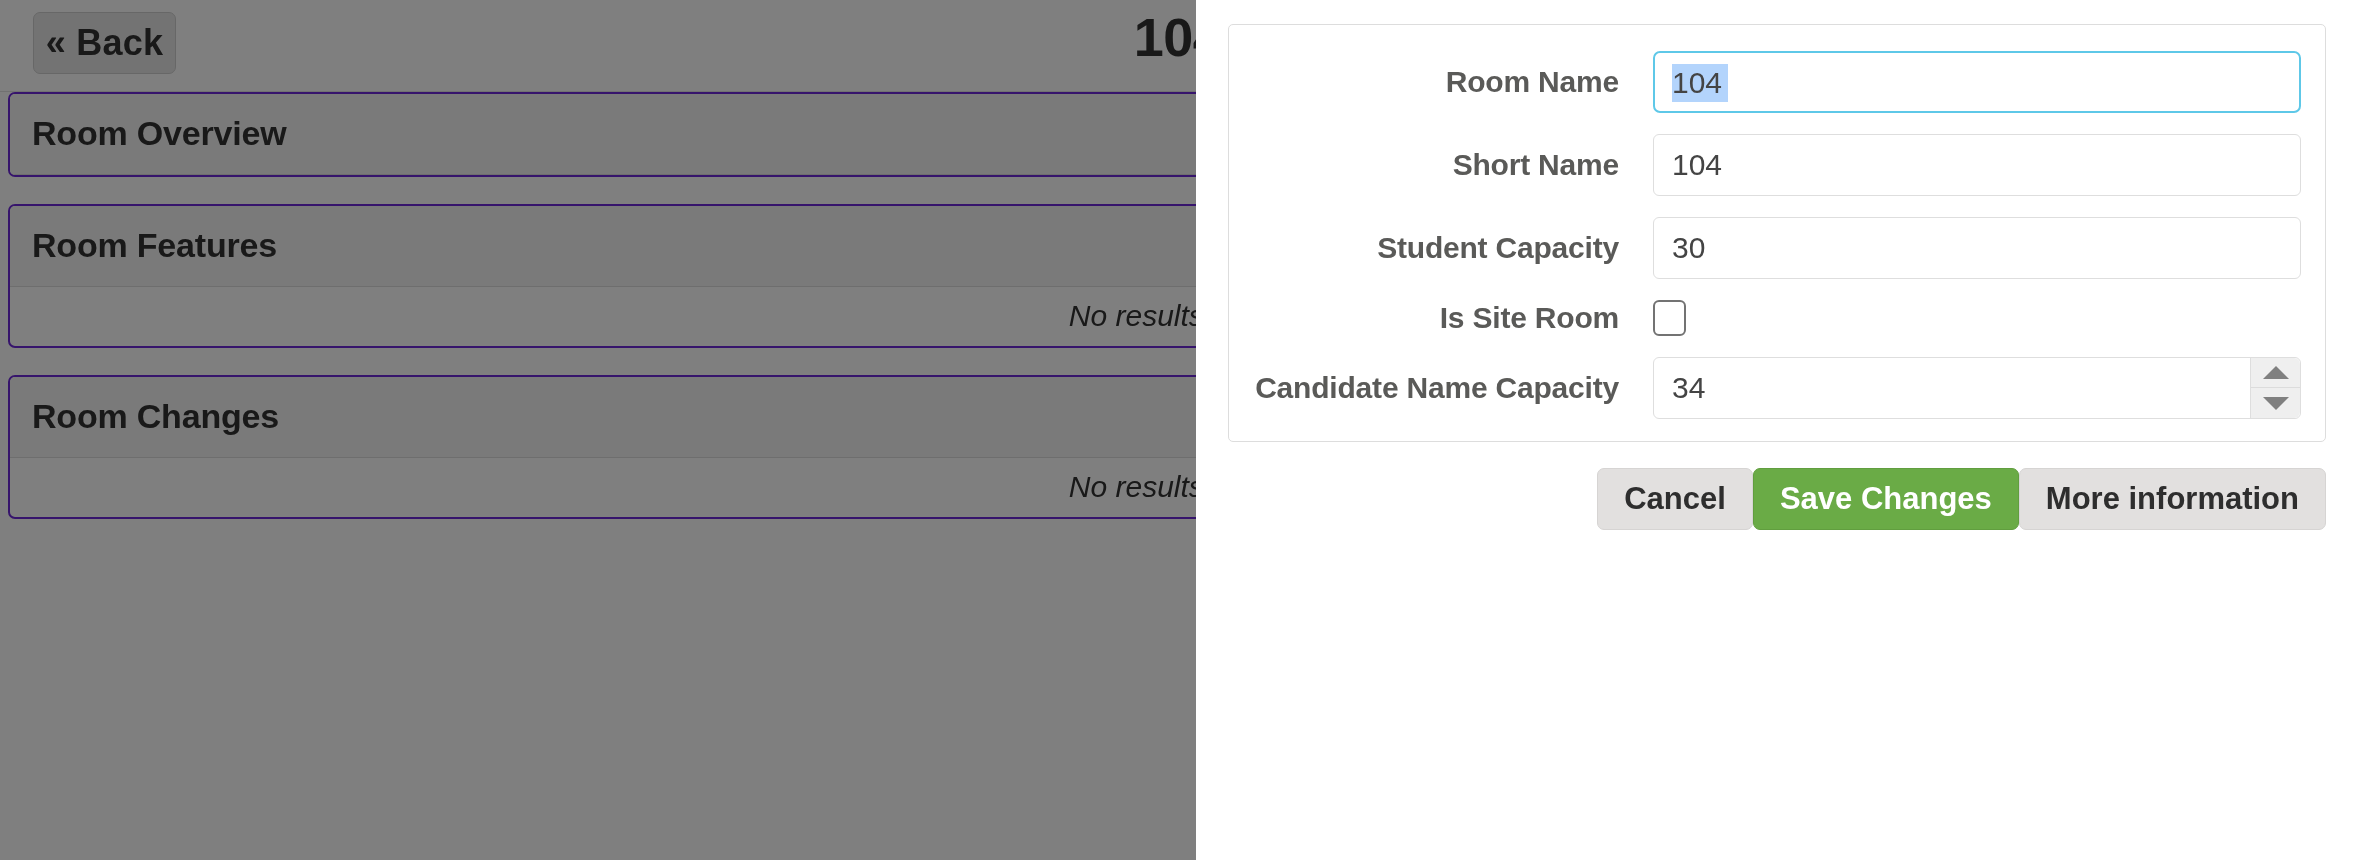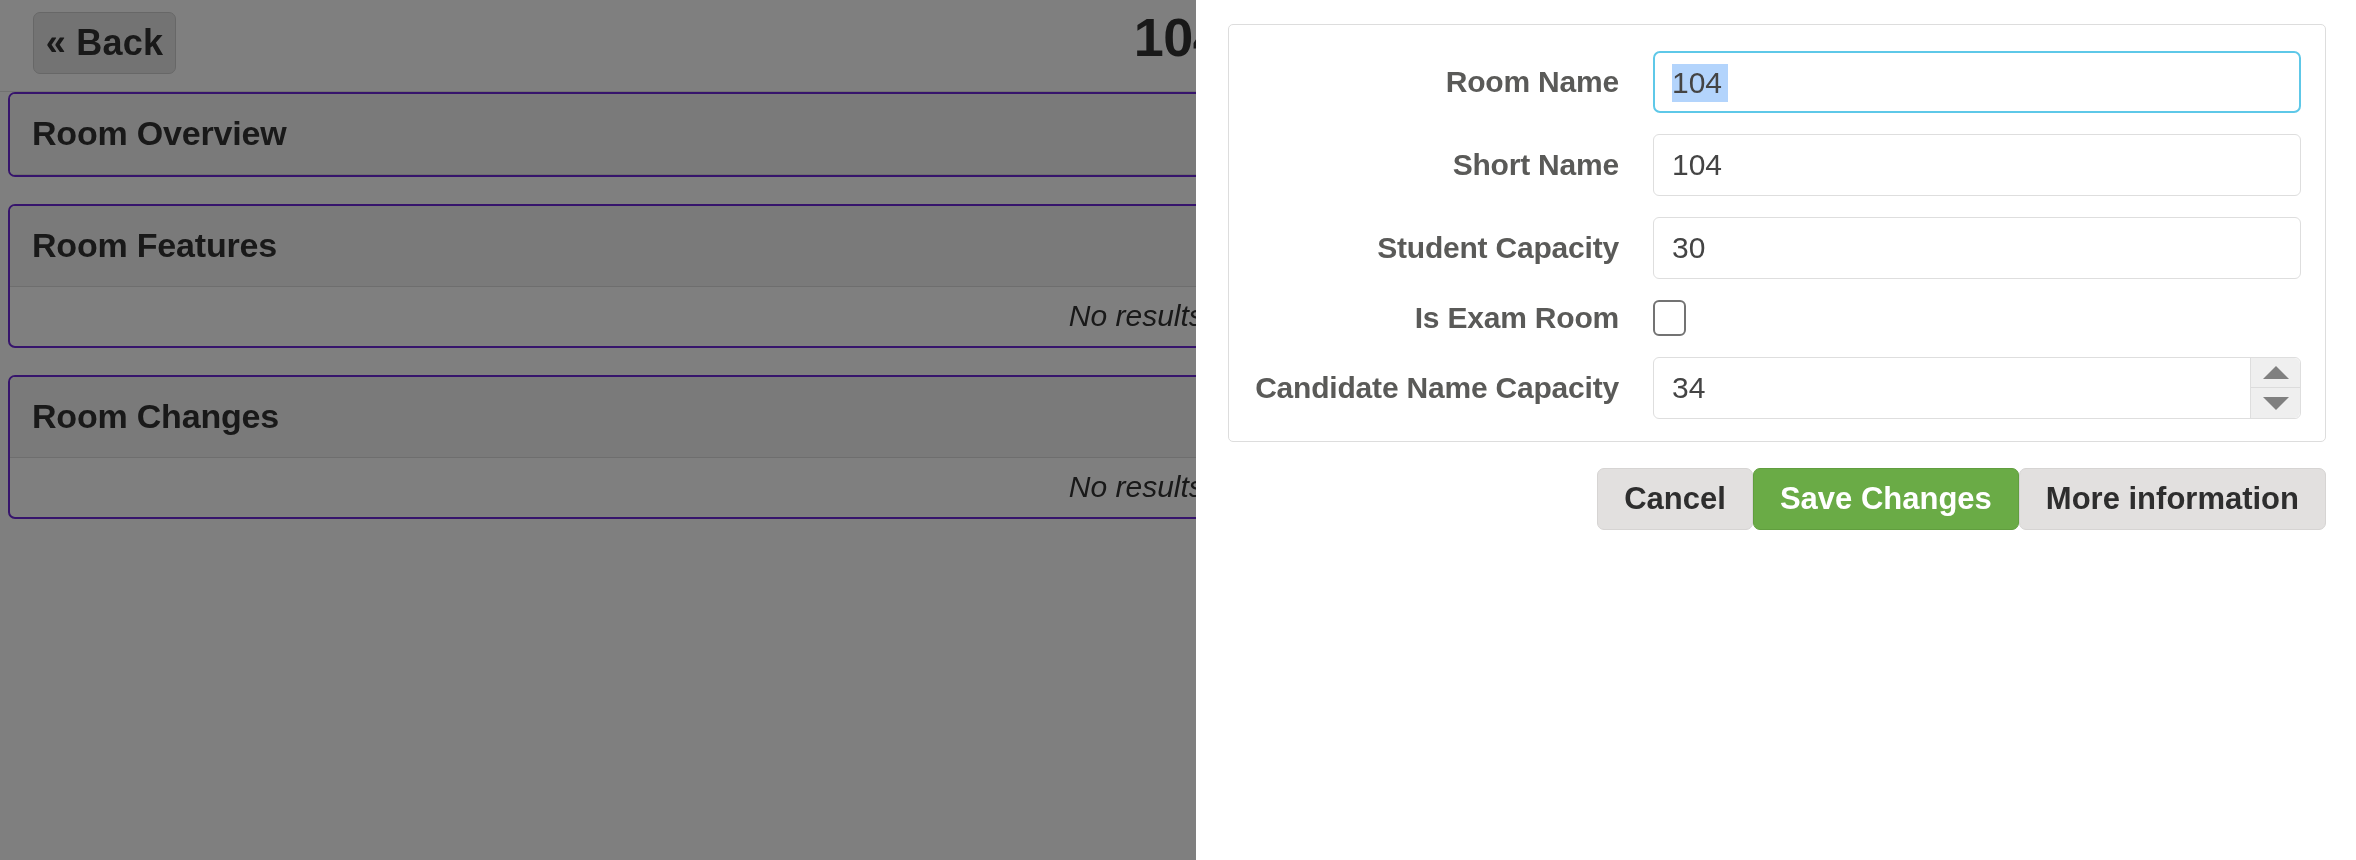--- a/index.html
+++ b/index.html
@@ -381,21 +381,21 @@
       </div>
 
       <div class="form-row">
         <div class="form-label">Student Capacity</div>
         <div class="form-control-wrap">
           <input class="form-control" type="text" value="30" style="">
         </div>
       </div>
 
       <div class="form-row">
-        <div class="form-label">Is Exam Room</div>
+        <div class="form-label">Is Site Room</div>
         <div class="form-control-wrap">
           <span class="checkbox-box"></span>
         </div>
       </div>
 
       <div class="form-row">
         <div class="form-label">Candidate Name Capacity</div>
         <div class="form-control-wrap number-wrap">
           <input class="form-control" type="text" value="34" style="">
           <span class="spinner">

